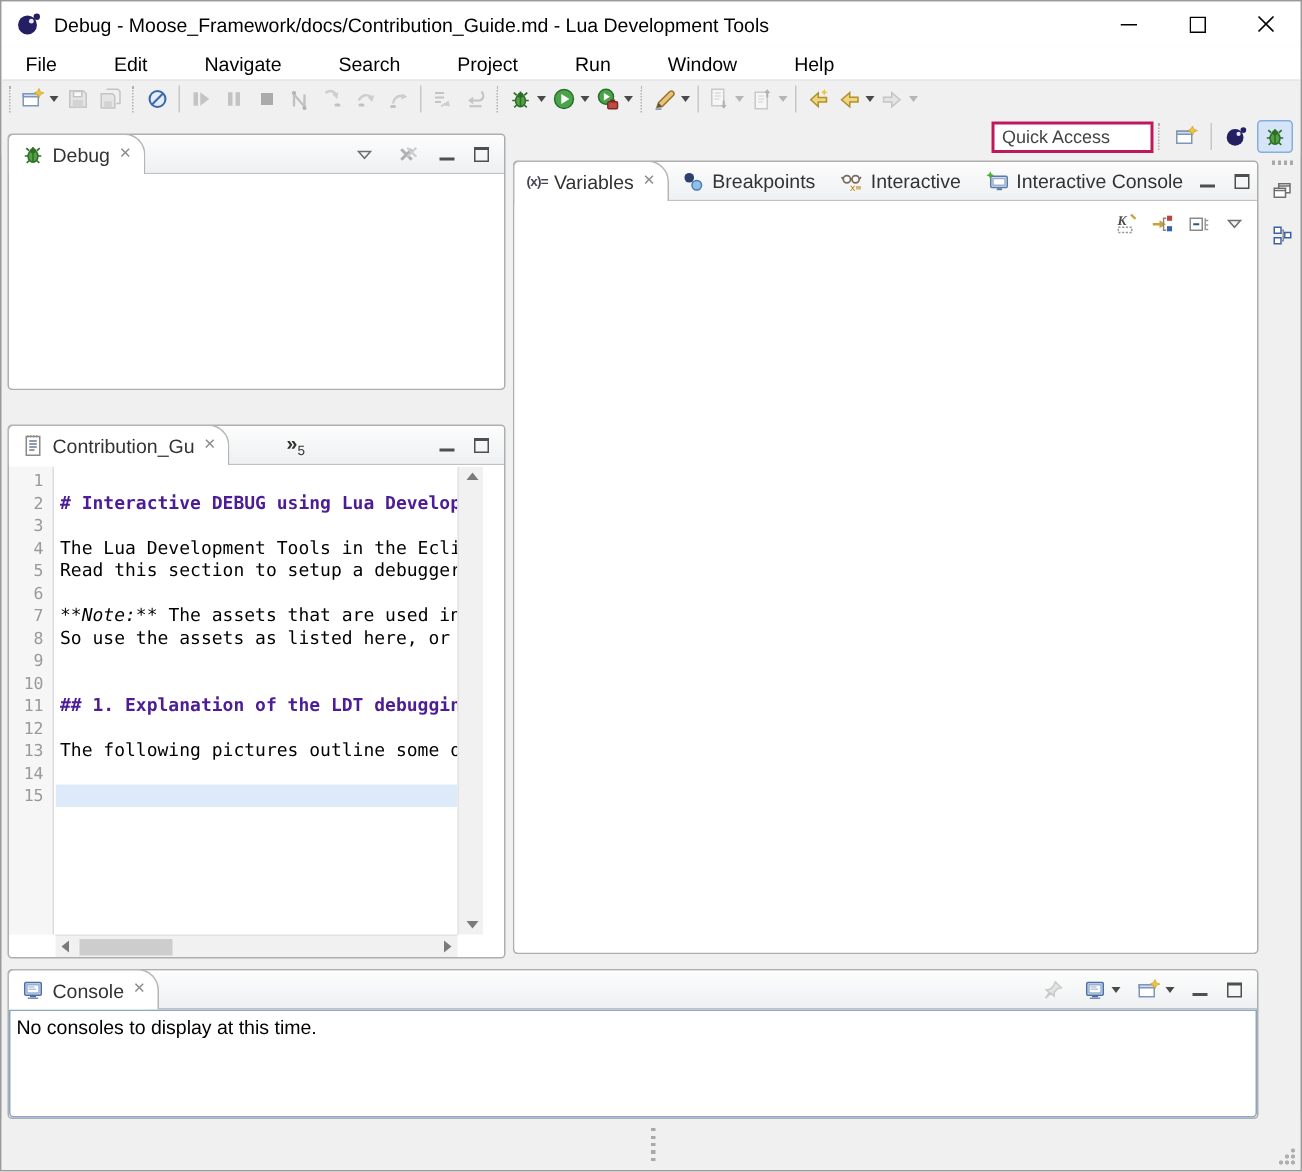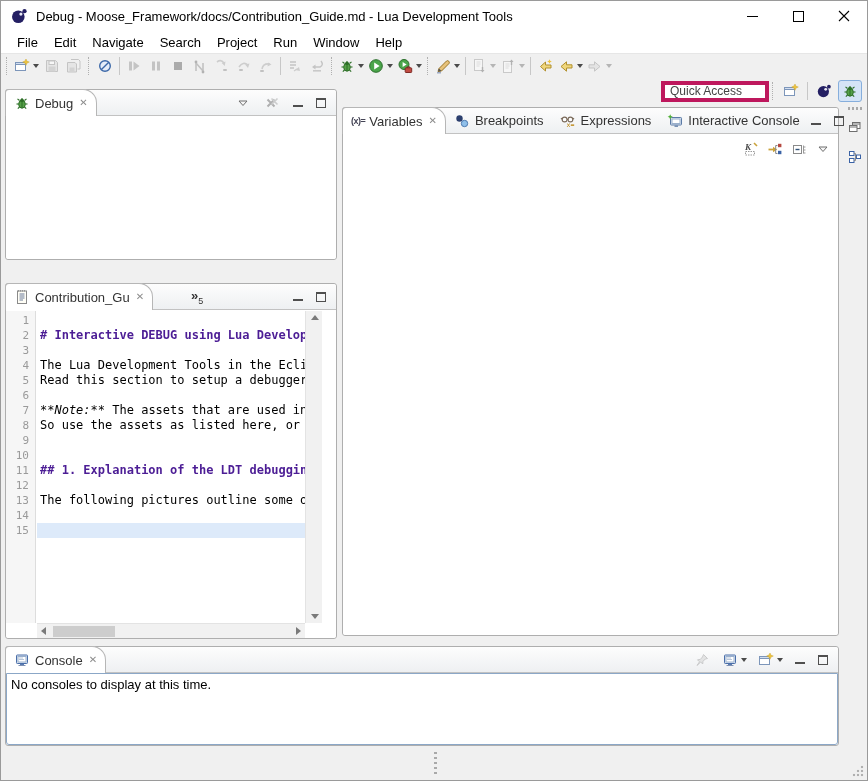--- a/index.html
+++ b/index.html
@@ -7,33 +7,33 @@
   #win{position:relative;width:868px;height:781px;background:#f0f0f0;border:1px solid #9a9a9a;
        font-family:"Liberation Sans",sans-serif;font-size:13px;color:#1a1a1a;overflow:hidden;}
   
   #titlebar{position:absolute;left:0;top:0;right:0;height:30px;background:#fff;display:flex;align-items:center;}
   #titlebar .appicon{width:18px;height:18px;margin:0 8px 0 9px;}
   #titlebar .title{font-size:13px;color:#000;white-space:nowrap;}
   #wincontrols{margin-left:auto;display:flex;height:30px;}
   .wc{width:46px;height:30px;display:flex;align-items:center;justify-content:center;}
   .wc svg{display:block;}
   
-  #menubar{position:absolute;left:0;top:30px;right:0;height:22px;background:#fff;display:flex;align-items:center;padding-left:8px;}
+  #menubar{position:absolute;left:0;top:30px;right:0;height:22px;background:#fff;display:flex;align-items:center;padding-left:8px;gap:22px;}
   .mitem{padding:2px 8px;color:#000;}
   
   #tb1{position:absolute;left:0;top:52px;right:0;height:25px;background:#f0f0f0;display:flex;align-items:center;padding-left:2px;border-top:1px solid #e6e6e6;}
   #tb2{position:absolute;left:0;top:77px;right:0;height:26px;background:#f0f0f0;display:flex;align-items:center;justify-content:flex-end;padding-right:4px;}
   .tbtn{height:22px;min-width:22px;display:flex;align-items:center;justify-content:center;padding:0 2px;border-radius:3px;}
   .tbtn svg{width:16px;height:16px;display:block;}
   .tbtn.dis svg{filter:grayscale(1) opacity(.45);}
   .dd{width:0;height:0;border-left:3.5px solid transparent;border-right:3.5px solid transparent;border-top:4px solid #4a4a4a;margin-left:3px;}
   .dis .dd{border-top-color:#b5b5b5;}
   .tsep{width:1px;height:18px;background:#c7c7c7;margin:0 3px;}
   .thandle{width:3px;height:18px;border-left:1px dotted #b0b0b0;margin:0 3px;}
-  #quickaccess{width:108px;height:21px;border:4px solid #be185d;background:#fff;font-family:"Liberation Sans",sans-serif;font-size:12px;padding:1px 5px;color:#8b5cf6;}
+  #quickaccess{width:108px;height:21px;border:2px solid #be185d;background:#fff;font-family:"Liberation Sans",sans-serif;font-size:12px;padding:1px 5px;color:#8b5cf6;}
   #quickaccess::placeholder{color:#444;}
   .pbtn{height:22px;min-width:24px;display:flex;align-items:center;justify-content:center;border-radius:3px;margin:0 1px;}
   .pbtn svg{width:16px;height:16px;}
   .pbtn.sel{background:#d5e4f6;border:1px solid #86aedc;}
   
   .panel{position:absolute;background:#fff;border:1px solid #aeaeae;border-radius:3px;}
   .phead{position:absolute;left:0;top:0;right:0;height:26px;display:flex;align-items:stretch;
          background:linear-gradient(#fdfdfd,#eef0f2);border-bottom:1px solid #c2c2c2;border-radius:3px 3px 0 0;}
   .tab{display:flex;align-items:center;padding:0 8px;color:#333;white-space:nowrap;}
   .tab .ticon{margin-right:5px;display:flex;}
@@ -457,21 +457,21 @@
           </div>
           <div class="tab">
             <span class="ticon">
               <svg viewBox="0 0 16 16">
                 <circle cx="4.6" cy="6.5" r="2.4" fill="#fdfdfd" stroke="#7a6a5a" stroke-width="1.1"></circle>
                 <circle cx="10.4" cy="6.5" r="2.4" fill="#fdfdfd" stroke="#7a6a5a" stroke-width="1.1"></circle>
                 <path d="M7 6.5h1.4M2.2 6.5L1 5M12.8 6.5L14 5" stroke="#7a6a5a" stroke-width="1.1"></path>
                 <text x="6.5" y="14.4" font-size="6.5" fill="#b87d00" font-family="monospace">x=</text>
               </svg>
             </span>
-            <span>Expressions</span>
+            <span>Interactive</span>
           </div>
           <div class="tab">
             <span class="ticon">
               <svg viewBox="0 0 16 16">
                 <rect x="3.5" y="4.5" width="11" height="7.5" rx="0.8" fill="#dfe8f4" stroke="#5b7aa6"></rect>
                 <rect x="5" y="6" width="8" height="4.5" fill="#fff" stroke="#9ab0cc"></rect>
                 <rect x="7.5" y="12.5" width="3.5" height="1.3" fill="#5b7aa6"></rect>
                 <path d="M3.2 1.2l.8 1.8 1.8.8-1.8.8-.8 1.8-.8-1.8L.6 3.8l1.8-.8z" fill="#4fae35"></path>
               </svg>
             </span>

